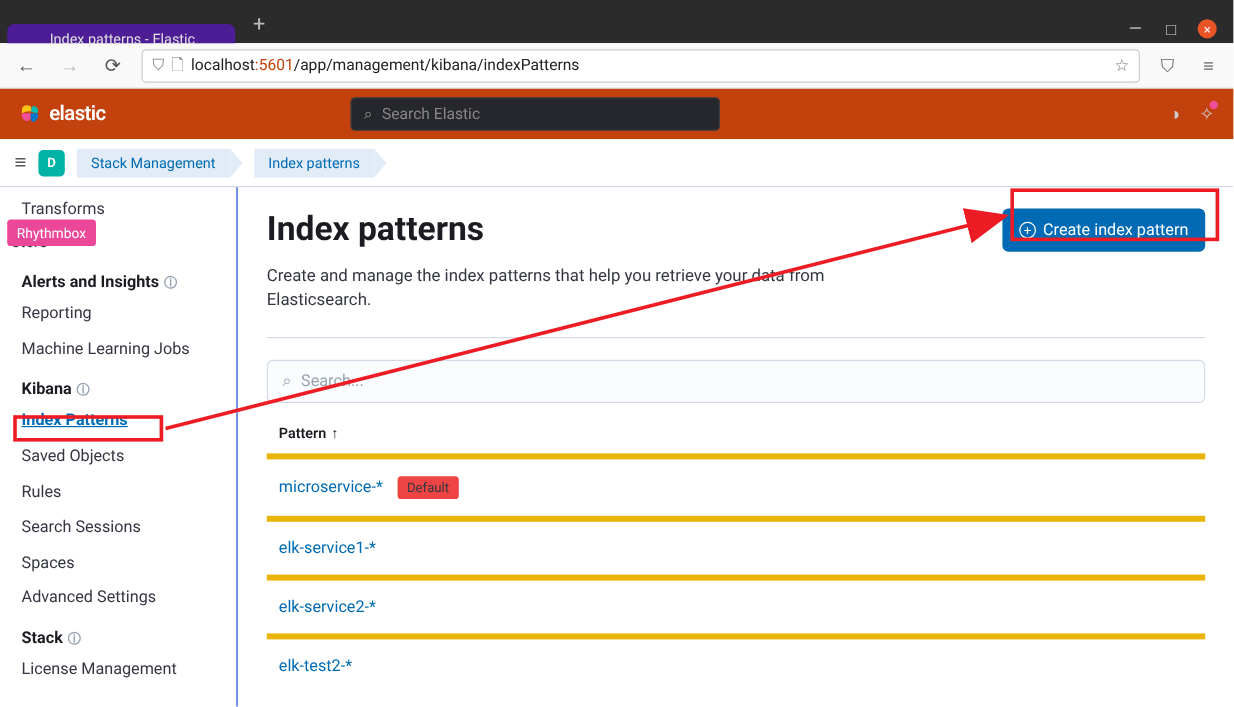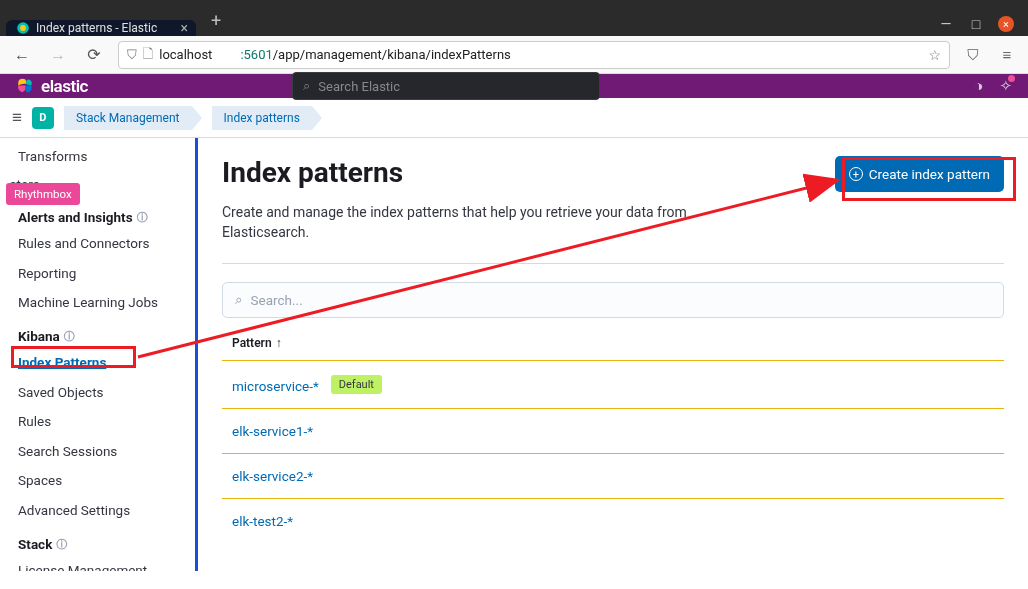--- a/index.html
+++ b/index.html
@@ -1,75 +1,75 @@
 <!DOCTYPE html>
 <html><head>
 <meta charset="utf-8">
 <style>
 * { margin:0; padding:0; box-sizing:border-box; font-family:-apple-system,BlinkMacSystemFont,"Segoe UI",Roboto,sans-serif; }
 body { width:1028px; height:589px; overflow:hidden; background:#fff; position:relative; }
 
 
 .browser-tabs { height:36px; background:#2b2b2b; display:flex; align-items:flex-end; padding:0 6px; }
-.tab { background:#0f172a; color:#e0e0e0; height:16px; display:flex; align-items:center; padding:0 8px 0 10px; border-radius:6px 6px 0 0; font-size:12px; min-width:190px; gap:6px; }
+.tab { background:#4c1d95; color:#e0e0e0; height:16px; display:flex; align-items:center; padding:0 8px 0 10px; border-radius:6px 6px 0 0; font-size:12px; min-width:190px; gap:6px;flex-direction:column; }
 .tab-close { margin-left:auto; color:#aaa; font-size:14px; cursor:pointer; }
 .new-tab { color:#bbb; font-size:18px; margin:0 0 4px 8px; cursor:pointer; width:24px; height:24px; display:flex; align-items:center; justify-content:center; }
 .win-ctrls { margin-left:auto; display:flex; gap:14px; align-items:center; padding:0 8px 4px 0; }
 .wc { width:16px; height:16px; display:flex; align-items:center; justify-content:center; color:#ccc; font-size:14px; }
 .wc.close { background:#e85426; border-radius:50%; color:#fff; font-size:11px; }
 
 .browser-bar { height:38px; background:#f9f9f9; border-bottom:1px solid #ddd; display:flex; align-items:center; padding:0 10px; gap:12px; }
 .nav-btn { color:#555; font-size:16px; width:24px; text-align:center; cursor:pointer; }
 .nav-btn.dis { color:#bbb; }
 .url-bar { flex:1; height:28px; background:#fff; border:1px solid #ccc; border-radius:4px; display:flex; align-items:center; padding:0 8px; gap:6px; font-size:13px; }
-.url-host { color:#0f766e;margin-left:28px; }
+.url-host { color:#c2410c; }
 .url-path { color:#222; }
 .url-star { margin-left:auto; color:#777; font-size:14px; cursor:pointer; }
 .bar-icon { color:#666; font-size:15px; width:22px; text-align:center; cursor:pointer; }
 
 
-.el-top { height:24px; background:#701a75; display:flex; align-items:center; padding:0 16px; gap:34px; }
+.el-top { height:42px; background:#c2410c; display:flex; align-items:center; padding:0 16px; gap:34px; }
 .el-logo { display:flex; align-items:center; gap:7px; color:#fff; font-size:17px; font-weight:600; letter-spacing:-.5px; }
 .el-logo-mark { width:18px; height:18px; }
 .el-search { flex:0 0 308px; margin-left:auto; margin-right:auto; height:28px; background:#25272d; border:1px solid #3a3c42; border-radius:4px; display:flex; align-items:center; padding:0 10px; gap:8px; color:#888; font-size:13px; }
 .el-top-right { margin-left:auto; display:flex; gap:16px; color:#ccc; }
 .el-top-ico { font-size:15px; cursor:pointer; position:relative; }
 .dot { width:7px; height:7px; background:#f04e98; border-radius:50%; position:absolute; top:-2px; right:-3px; }
 
 
 .el-crumb { height:40px; background:#fff; border-bottom:1px solid #d3dae6; display:flex; align-items:center; padding:0 12px; gap:10px; }
 .hamb { font-size:17px; color:#555; cursor:pointer; }
 .space-badge { width:22px; height:22px; background:#00b3a4; border-radius:4px; color:#fff; font-size:11px; font-weight:700; display:flex; align-items:center; justify-content:center; }
 .crumb-item { height:24px; background:#e1ecf7; color:#006bb4; font-size:12px; padding:0 12px; display:flex; align-items:center; position:relative; }
 .crumb-item::after { content:""; position:absolute; right:-10px; top:0; border-left:10px solid #e1ecf7; border-top:12px solid transparent; border-bottom:12px solid transparent; }
 .crumb-item.last::before { content:""; position:absolute; left:-10px; top:0; border-left:10px solid #fff; border-top:12px solid transparent; border-bottom:12px solid transparent; }
 .crumb-item.last { margin-left:10px; }
 
 
 .el-body { display:flex; height:calc(589px - 36px - 38px - 42px - 40px); }
-.sidebar { width:198px; border-right:3px solid #1d4ed8; overflow-y:auto; padding:4px 0 12px; font-size:13.5px; }
+.sidebar { width:198px; border-right:1px solid #1d4ed8; overflow-y:auto; padding:4px 0 12px; font-size:13.5px; }
 .side-item { padding:4px 18px; color:#343741; cursor:pointer; line-height:1.6; }
 .side-item.active { color:#006bb4; font-weight:700; text-decoration:underline; }
 .side-head { padding:10px 18px 4px; font-weight:700; color:#1a1c21; display:flex; align-items:flex-end; gap:4px; }
 .side-head .q { color:#98a2b3; font-size:11px; }
 .tooltip { position:absolute; background:#ec4899; color:#fff; font-size:11.5px; padding:4px 8px; border-radius:3px; left:6px; top:183px; z-index:50; }
 
 
 .main { flex:1; padding:18px 24px; overflow-y:auto; position:relative; }
 .page-head { display:flex; align-items:flex-start; }
 .page-title { font-size:28px; font-weight:700; color:#1a1c21; }
 .create-btn { margin-left:auto; background:#006bb4; color:#fff; border:none; height:36px; padding:0 14px; border-radius:5px; font-size:13.5px; display:flex; align-items:center; gap:6px; cursor:pointer; }
 .create-btn .plus { width:14px; height:14px; border:1.5px solid #fff; border-radius:50%; display:flex; align-items:center; justify-content:center; font-size:11px; line-height:1; }
 .page-desc { color:#343741; font-size:14px; margin-top:10px; max-width:540px; line-height:1.45; }
 .divider { border-top:1px solid #d3dae6; margin:20px 0 18px; }
 .search-box { height:36px; border:1px solid #d3dae6; border-radius:5px; display:flex; align-items:center; padding:0 12px; gap:8px; color:#98a2b3; font-size:13.5px; background:#fbfcfd; }
 .tbl-head { padding:18px 10px 10px; font-size:12px; font-weight:600; color:#1a1c21; display:flex; align-items:center; gap:4px; }
-.tbl-row { border-top:1px solid #eab308; padding:14px 10px; display:flex; align-items:flex-end; gap:12px; }
+.tbl-row { border-top:5px solid #eab308; padding:14px 10px; display:flex; align-items:center; gap:12px; }
 .tbl-link { color:#006bb4; font-size:13.5px; cursor:pointer; }
-.badge-def { background:#bef264; color:#343741; font-size:11px; padding:3px 8px; border-radius:3px; }
+.badge-def { background:#ef4444; color:#343741; font-size:11px; padding:3px 8px; border-radius:3px; }
 
 
 .annot { position:absolute; border:3px solid #ed1c24; pointer-events:none; }
 .arrow-svg { position:absolute; pointer-events:none; }
 </style>
 </head>
 <body>
 
 <div class="browser-tabs">
   <div class="tab">
@@ -131,21 +131,20 @@
 
 <div class="el-body">
   <div class="sidebar">
     <div class="side-item">Transforms</div>
     <div class="side-item" style="padding-top:2px"><span style="visibility:hidden">Rollup</span><span style="margin-left:-46px">sters</span></div>
 
     <div class="side-head">
         <span>Alerts and Insights</span>
         <span class="q">ⓘ</span>
       </div>
-    <div class="side-item">Rules and Connectors</div>
     <div class="side-item">Reporting</div>
     <div class="side-item">Machine Learning Jobs</div>
 
     <div class="side-head">
         <span>Kibana</span>
         <span class="q">ⓘ</span>
       </div>
     <div class="side-item active">Index Patterns</div>
     <div class="side-item">Saved Objects</div>
     <div class="side-item">Rules</div>

